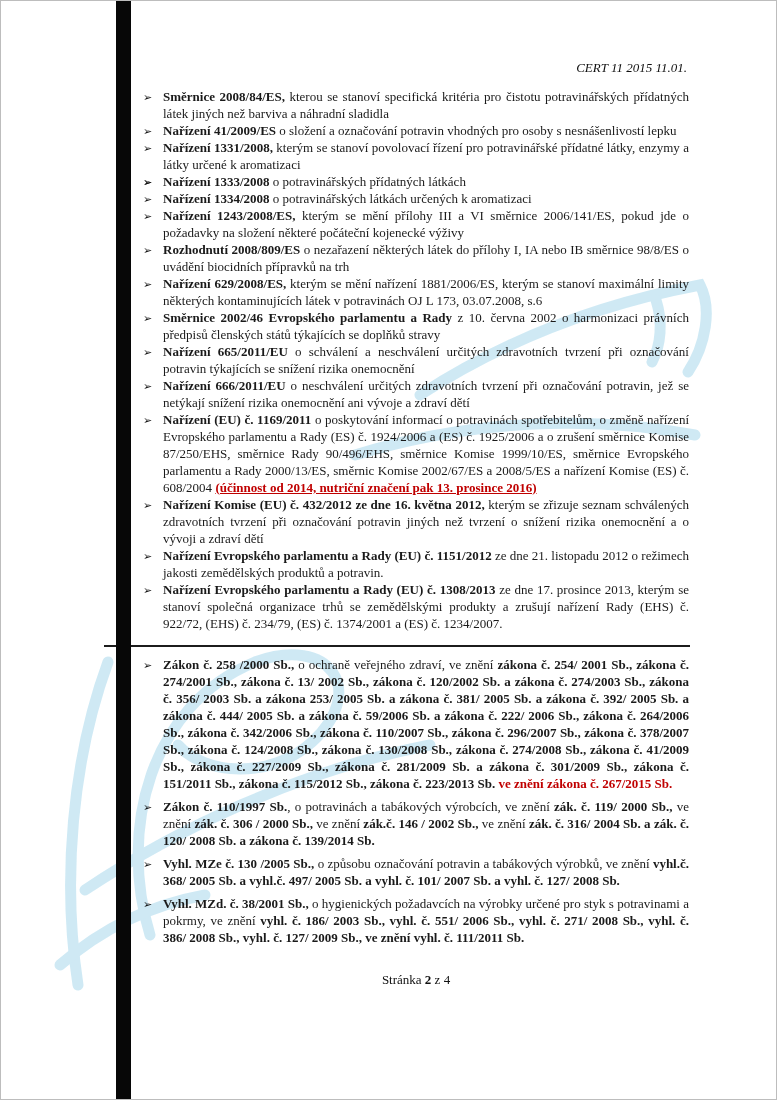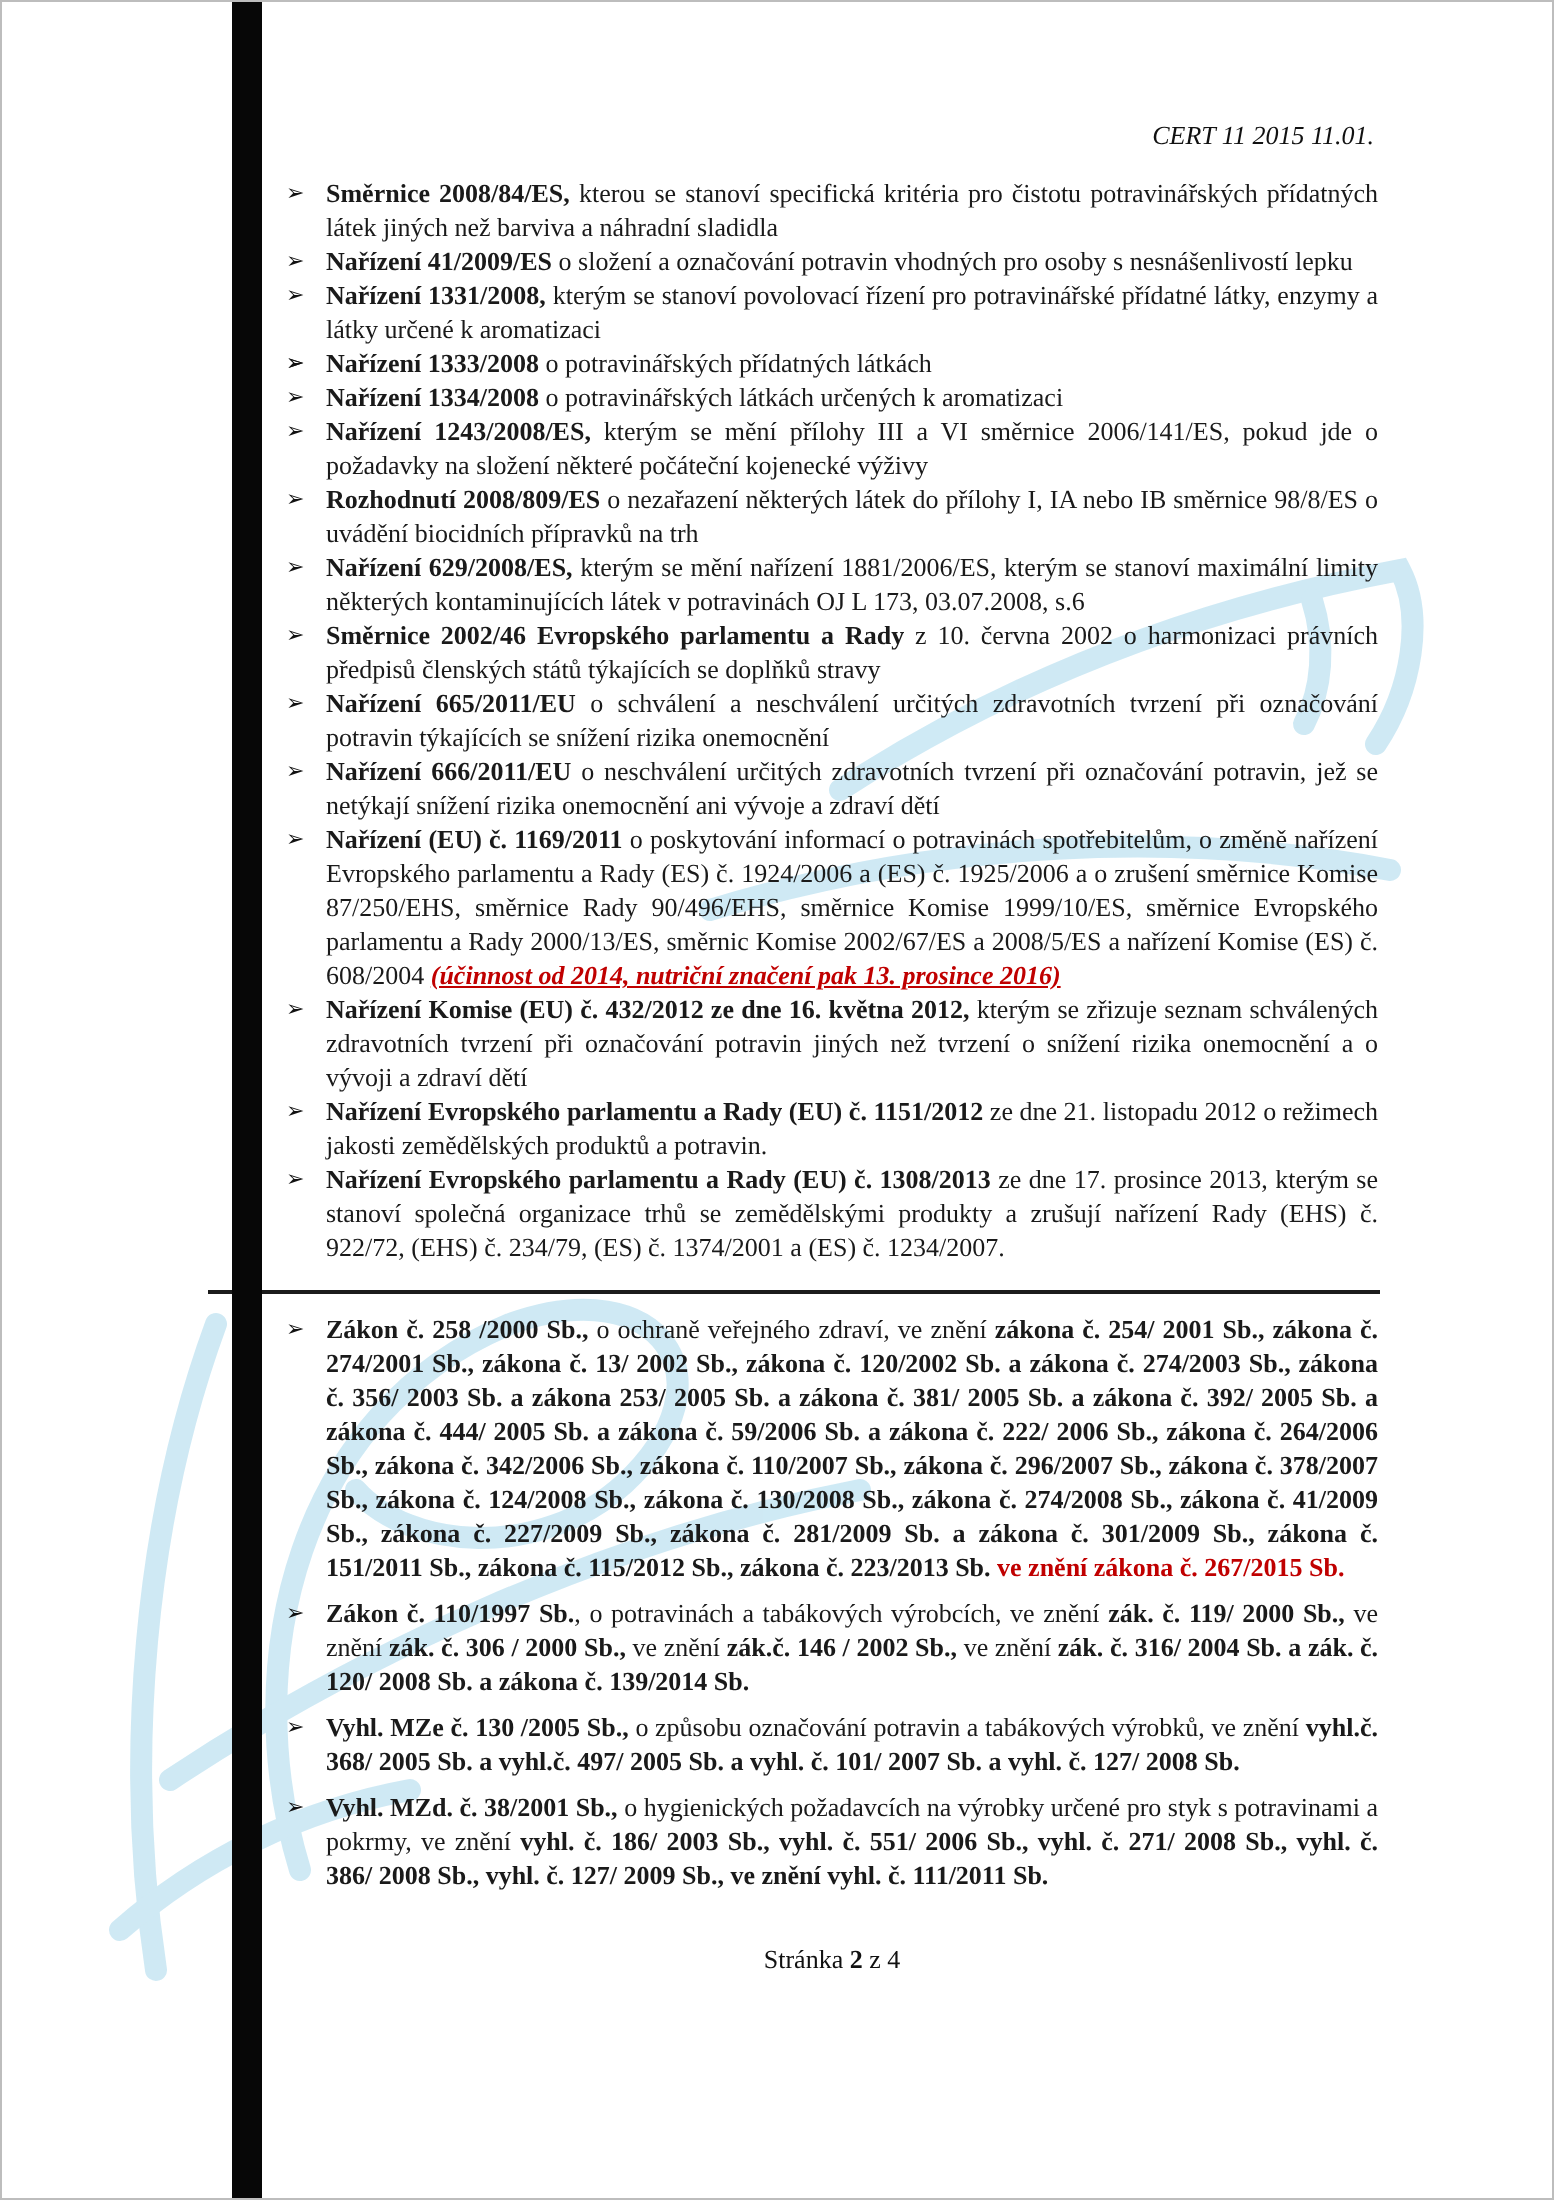--- a/index.html
+++ b/index.html
@@ -13,21 +13,21 @@
   .header{
     position:absolute;top:60px;right:90px;font-style:italic;font-size:13px;z-index:2;color:#111;
   }
   .content{
     position:absolute;left:143px;top:88px;width:546px;font-size:13px;line-height:17px;z-index:2;
   }
   .item{position:relative;padding-left:20px;text-align:justify;}
   .bullet{position:absolute;left:0;top:1px;font-size:11px;color:#111;}
   .bold{font-weight:bold;margin-top:44px;}
   .red{color:var(--red,#c00000);}
-  .underline{text-decoration:underline;font-style:italic;}
+  .underline{text-decoration:underline;}
   .sep{height:2px;background:#1c1c1c;width:586px;margin:13px 0 9px -39px;}
   .sec2 .item + .item{margin-top:6px;}
   .footer{
     position:absolute;left:143px;top:972px;width:546px;text-align:center;
     font-size:13px;z-index:2;color:#111;
   }
 </style>
 </head>
 <body>
 

